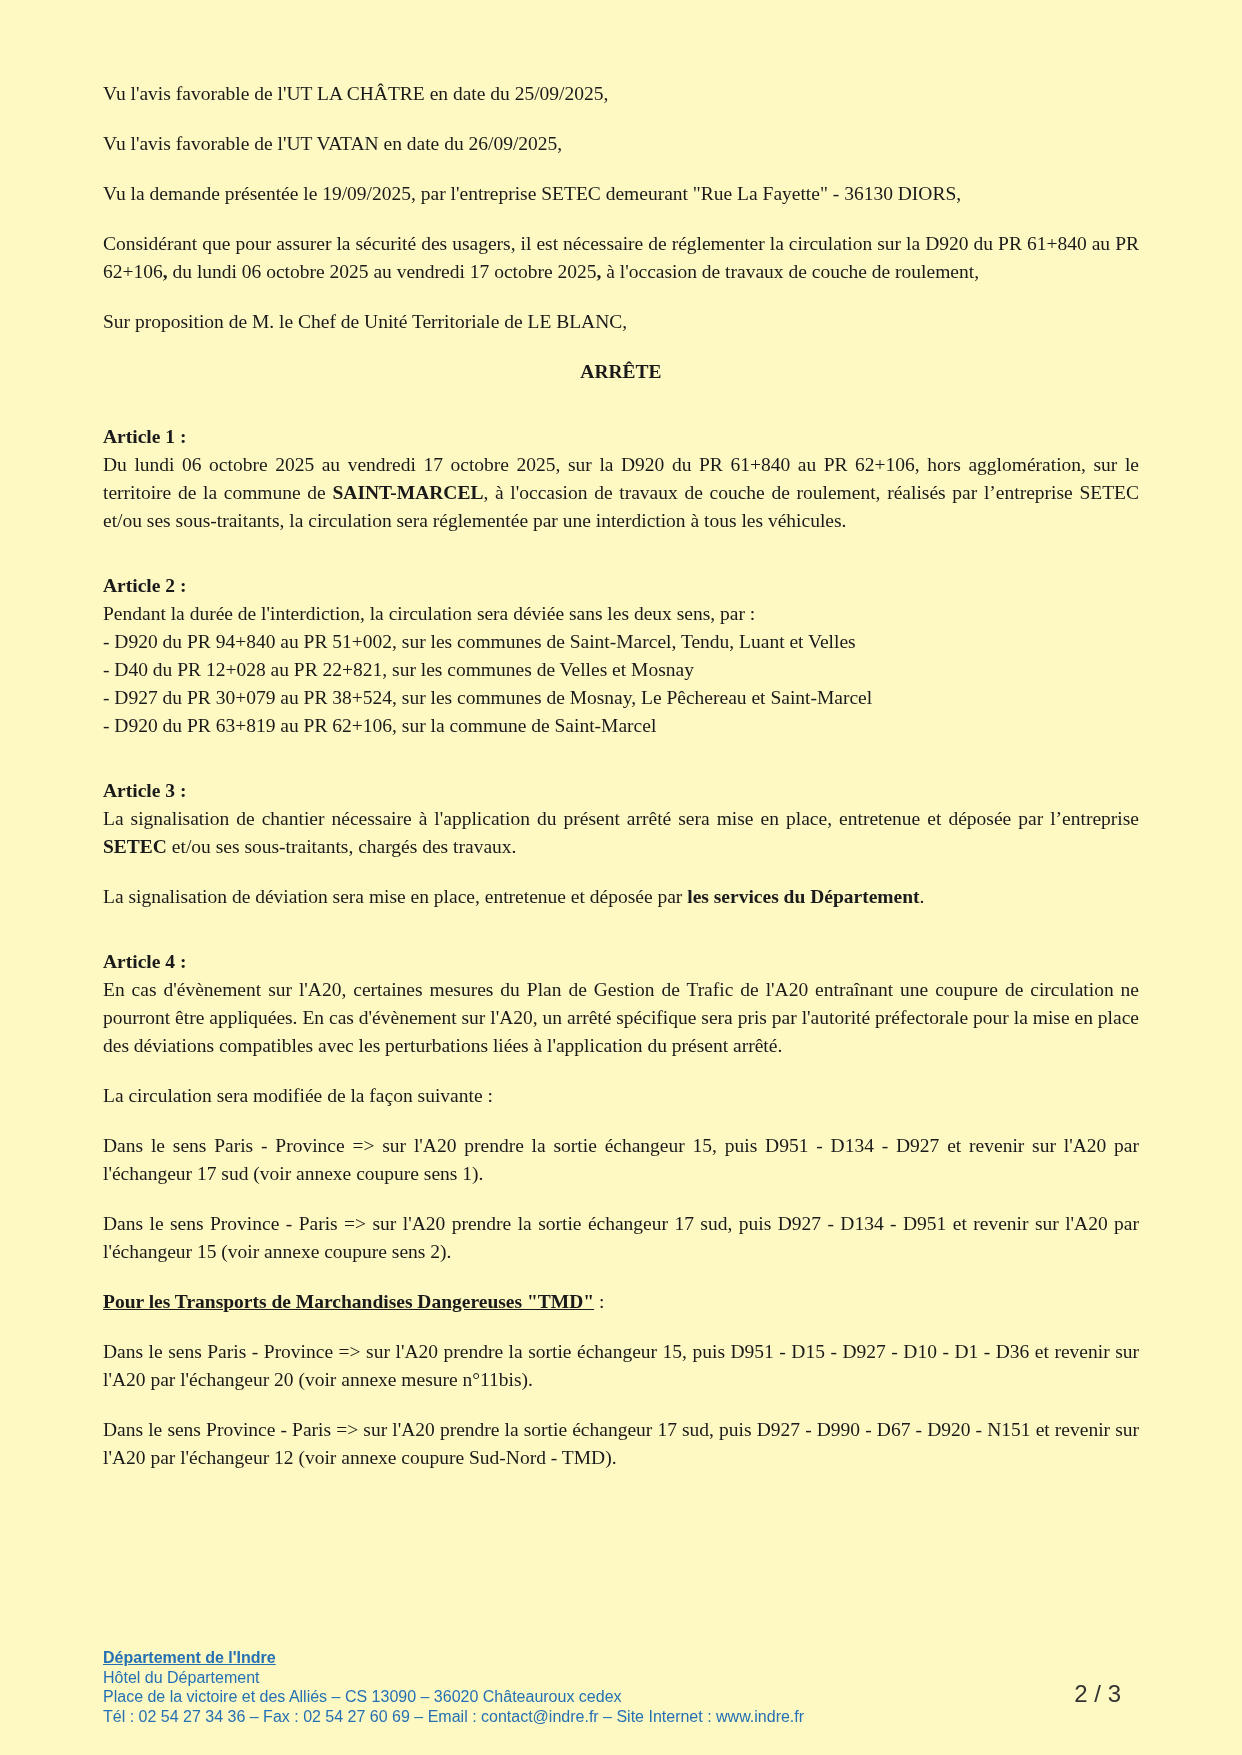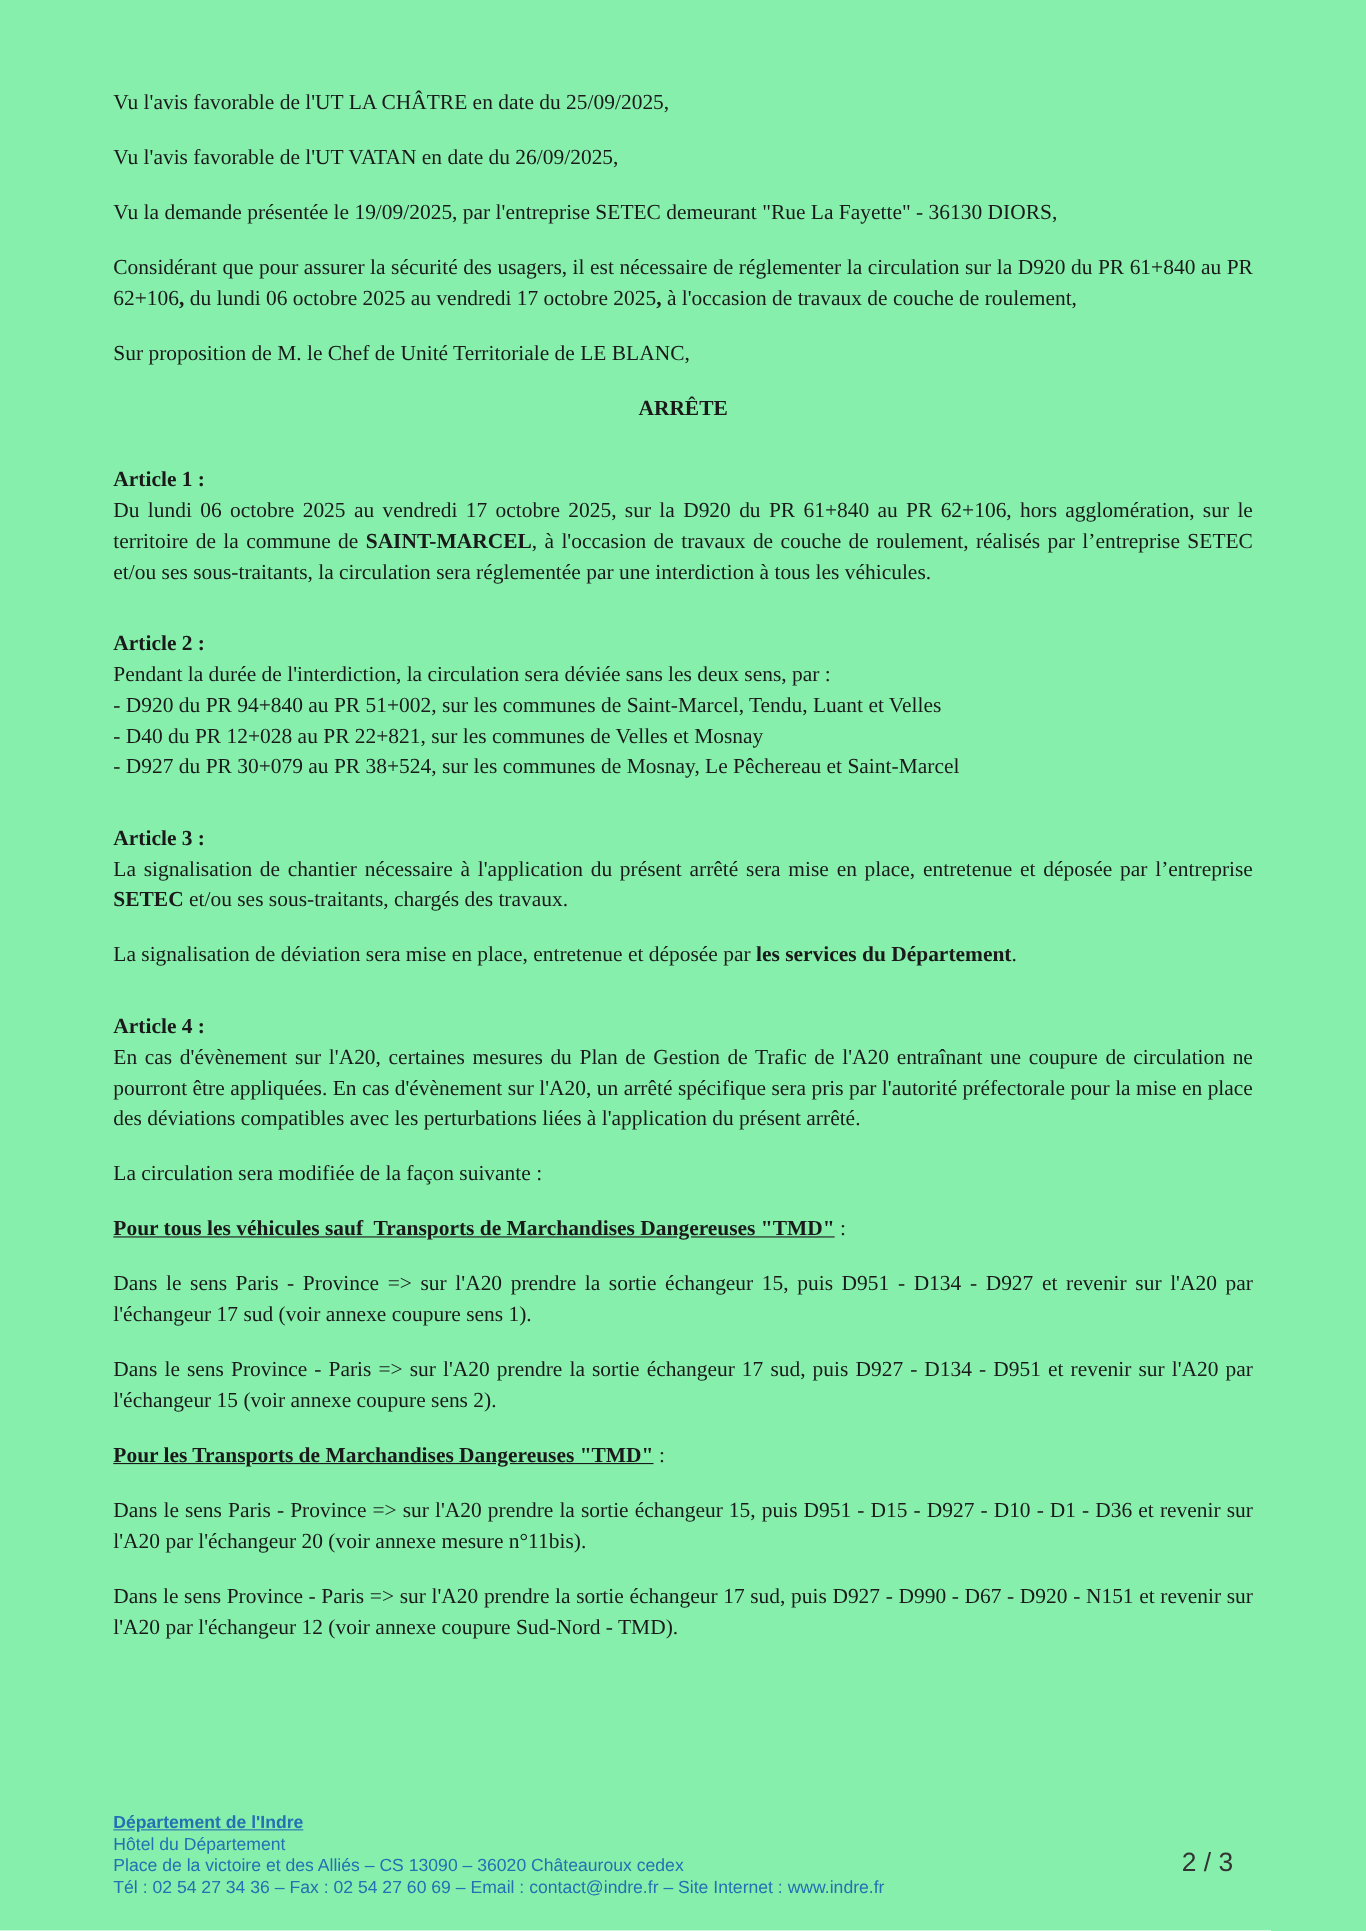--- a/index.html
+++ b/index.html
@@ -1,21 +1,21 @@
 <!DOCTYPE html>
 <html><head>
 <meta charset="utf-8">
 <style>
   html,body{margin:0;padding:0;background:#ffffff;}
   .page{
     position:relative;
     width:1242px;height:1755px;
     box-sizing:border-box;
     padding:80px 103px 0 103px;
-    background:#86efac;
+    background:#fef9c3;
     color:#1a1a1a;
     font-family:"Liberation Serif", serif;
     font-size:19.5px;
     line-height:28px;
     overflow:hidden;
   }
   .para{margin:0 0 22px 0;text-align:justify;}
   .tight{margin-bottom:0;}
   .center{text-align:center;}
   .heading{margin-top:37px;margin-bottom:0;}
@@ -50,27 +50,27 @@
       <p class="para"><span class="">Considérant que pour assurer la sécurité des usagers, il est nécessaire de réglementer la circulation sur la D920 du PR 61+840 au PR 62+106</span><span class="b">,</span><span class=""> du lundi 06 octobre 2025 au vendredi 17 octobre 2025</span><span class="b">,</span><span class=""> à l'occasion de travaux de couche de roulement,</span></p>
       <p class="para"><span class="">Sur proposition de M. le Chef de Unité Territoriale de LE BLANC,</span></p>
       <p class="para center"><span class="b">ARRÊTE</span></p>
       <p class="para heading tight"><span class="b">Article 1 :</span></p>
       <p class="para"><span class="">Du lundi 06 octobre 2025 au vendredi 17 octobre 2025, sur la D920 du PR 61+840 au PR 62+106, hors agglomération, sur le territoire de la commune de </span><span class="b">SAINT-MARCEL</span><span class="">, à l'occasion de travaux de couche de roulement, réalisés par l’entreprise SETEC et/ou ses sous-traitants, la circulation sera réglementée par une interdiction à tous les véhicules.</span></p>
       <p class="para heading tight"><span class="b">Article 2 :</span></p>
       <p class="para tight"><span class="">Pendant la durée de l'interdiction, la circulation sera déviée sans les deux sens, par :</span></p>
       <p class="para tight"><span class="">- D920 du PR 94+840 au PR 51+002, sur les communes de Saint-Marcel, Tendu, Luant et Velles</span></p>
       <p class="para tight"><span class="">- D40 du PR 12+028 au PR 22+821, sur les communes de Velles et Mosnay</span></p>
       <p class="para tight"><span class="">- D927 du PR 30+079 au PR 38+524, sur les communes de Mosnay, Le Pêchereau et Saint-Marcel</span></p>
+      <p class="para tight"><span class="">- D920 du PR 63+819 au PR 62+106, sur la commune de Saint-Marcel</span></p>
       <p class="para heading tight"><span class="b">Article 3 :</span></p>
       <p class="para"><span class="">La signalisation de chantier nécessaire à l'application du présent arrêté sera mise en place, entretenue et déposée par l’entreprise </span><span class="b">SETEC</span><span class=""> et/ou ses sous-traitants, chargés des travaux.</span></p>
       <p class="para"><span class="">La signalisation de déviation sera mise en place, entretenue et déposée par </span><span class="b">les services du Département</span><span class="">.</span></p>
       <p class="para heading tight"><span class="b">Article 4 :</span></p>
       <p class="para"><span class="">En cas d'évènement sur l'A20, certaines mesures du Plan de Gestion de Trafic de l'A20 entraînant une coupure de circulation ne pourront être appliquées. En cas d'évènement sur l'A20, un arrêté spécifique sera pris par l'autorité préfectorale pour la mise en place des déviations compatibles avec les perturbations liées à l'application du présent arrêté.</span></p>
       <p class="para"><span class="">La circulation sera modifiée de la façon suivante :</span></p>
-      <p class="para pre"><span class="b u">Pour tous les véhicules sauf  Transports de Marchandises Dangereuses "TMD"</span><span class=""> :</span></p>
       <p class="para"><span class="">Dans le sens Paris - Province =&gt; sur l'A20 prendre la sortie échangeur 15, puis D951 - D134 - D927 et revenir sur l'A20 par l'échangeur 17 sud (voir annexe coupure sens 1).</span></p>
       <p class="para"><span class="">Dans le sens Province - Paris =&gt; sur l'A20 prendre la sortie échangeur 17 sud, puis D927 - D134 - D951 et revenir sur l'A20 par l'échangeur 15 (voir annexe coupure sens 2).</span></p>
       <p class="para pre"><span class="b u">Pour les Transports de Marchandises Dangereuses "TMD"</span><span class=""> :</span></p>
       <p class="para"><span class="">Dans le sens Paris - Province =&gt; sur l'A20 prendre la sortie échangeur 15, puis D951 - D15 - D927 - D10 - D1 - D36 et revenir sur l'A20 par l'échangeur 20 (voir annexe mesure n°11bis).</span></p>
       <p class="para"><span class="">Dans le sens Province - Paris =&gt; sur l'A20 prendre la sortie échangeur 17 sud, puis D927 - D990 - D67 - D920 - N151 et revenir sur l'A20 par l'échangeur 12 (voir annexe coupure Sud-Nord - TMD).</span></p>
     </div>
 
   <div class="footer">
     <div class="dept-name">Département de l'Indre</div>
     <div>Hôtel du Département</div>

